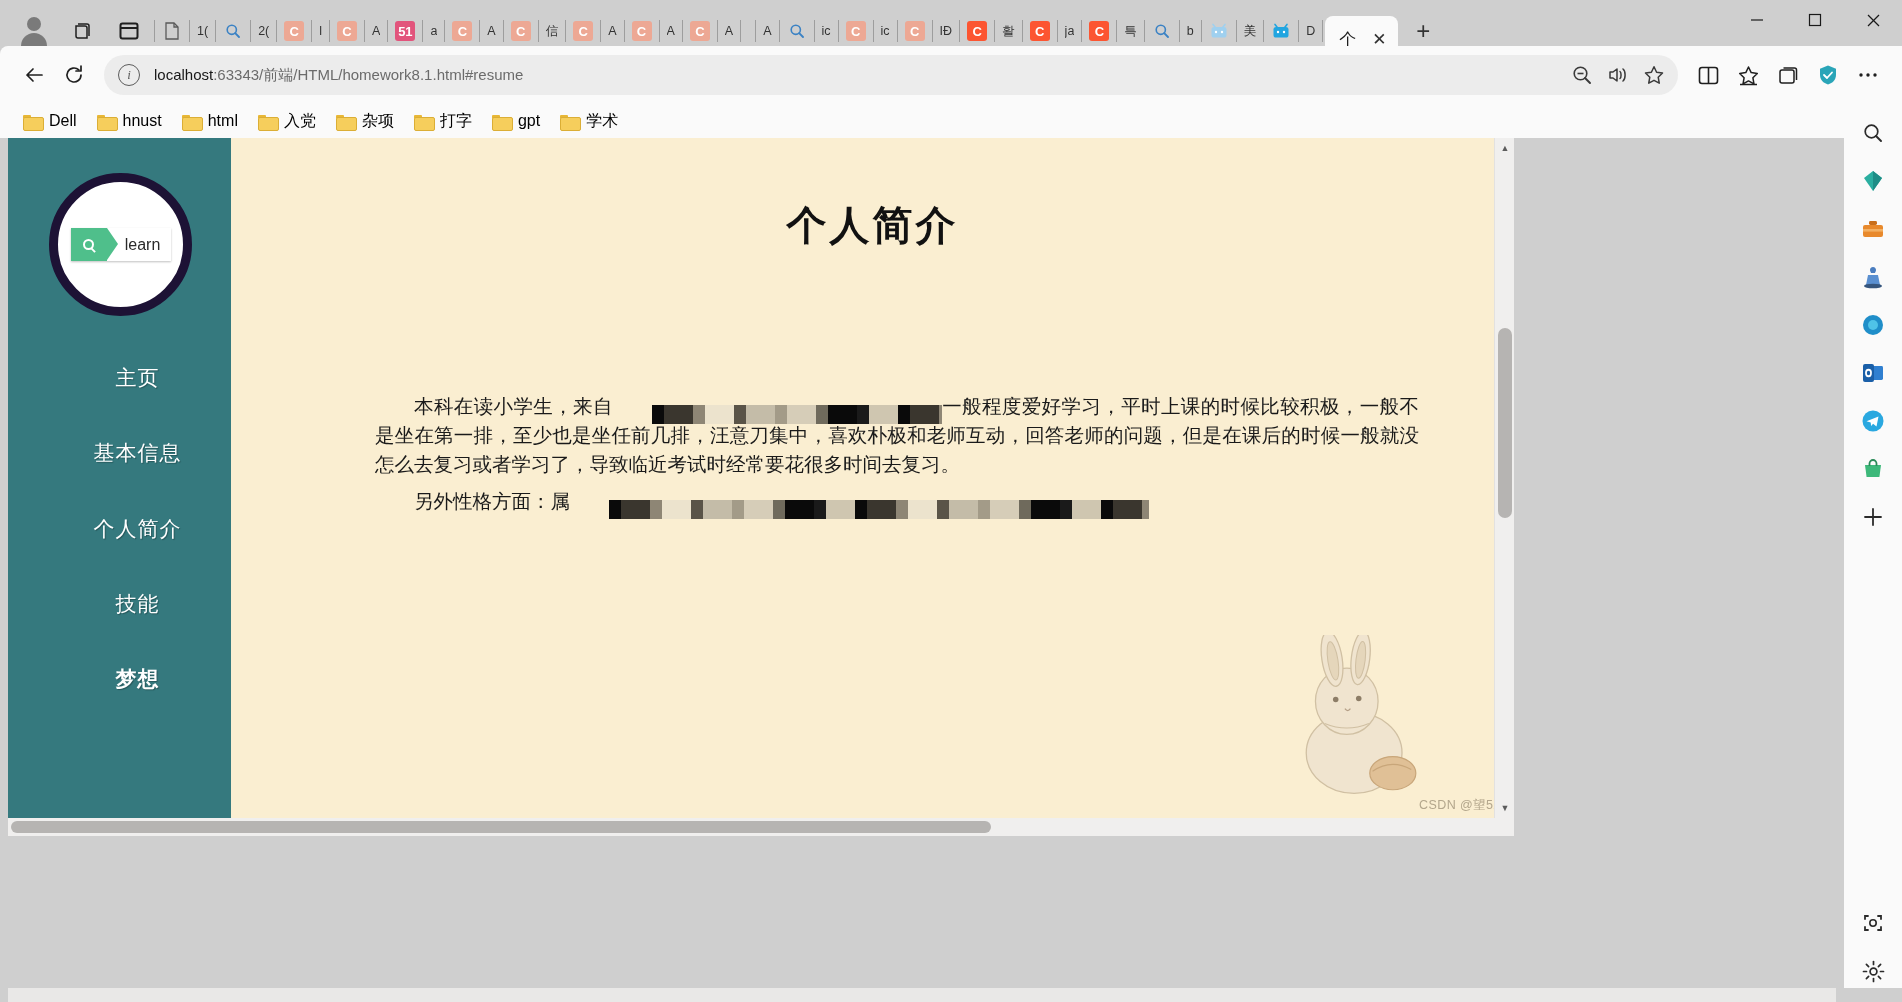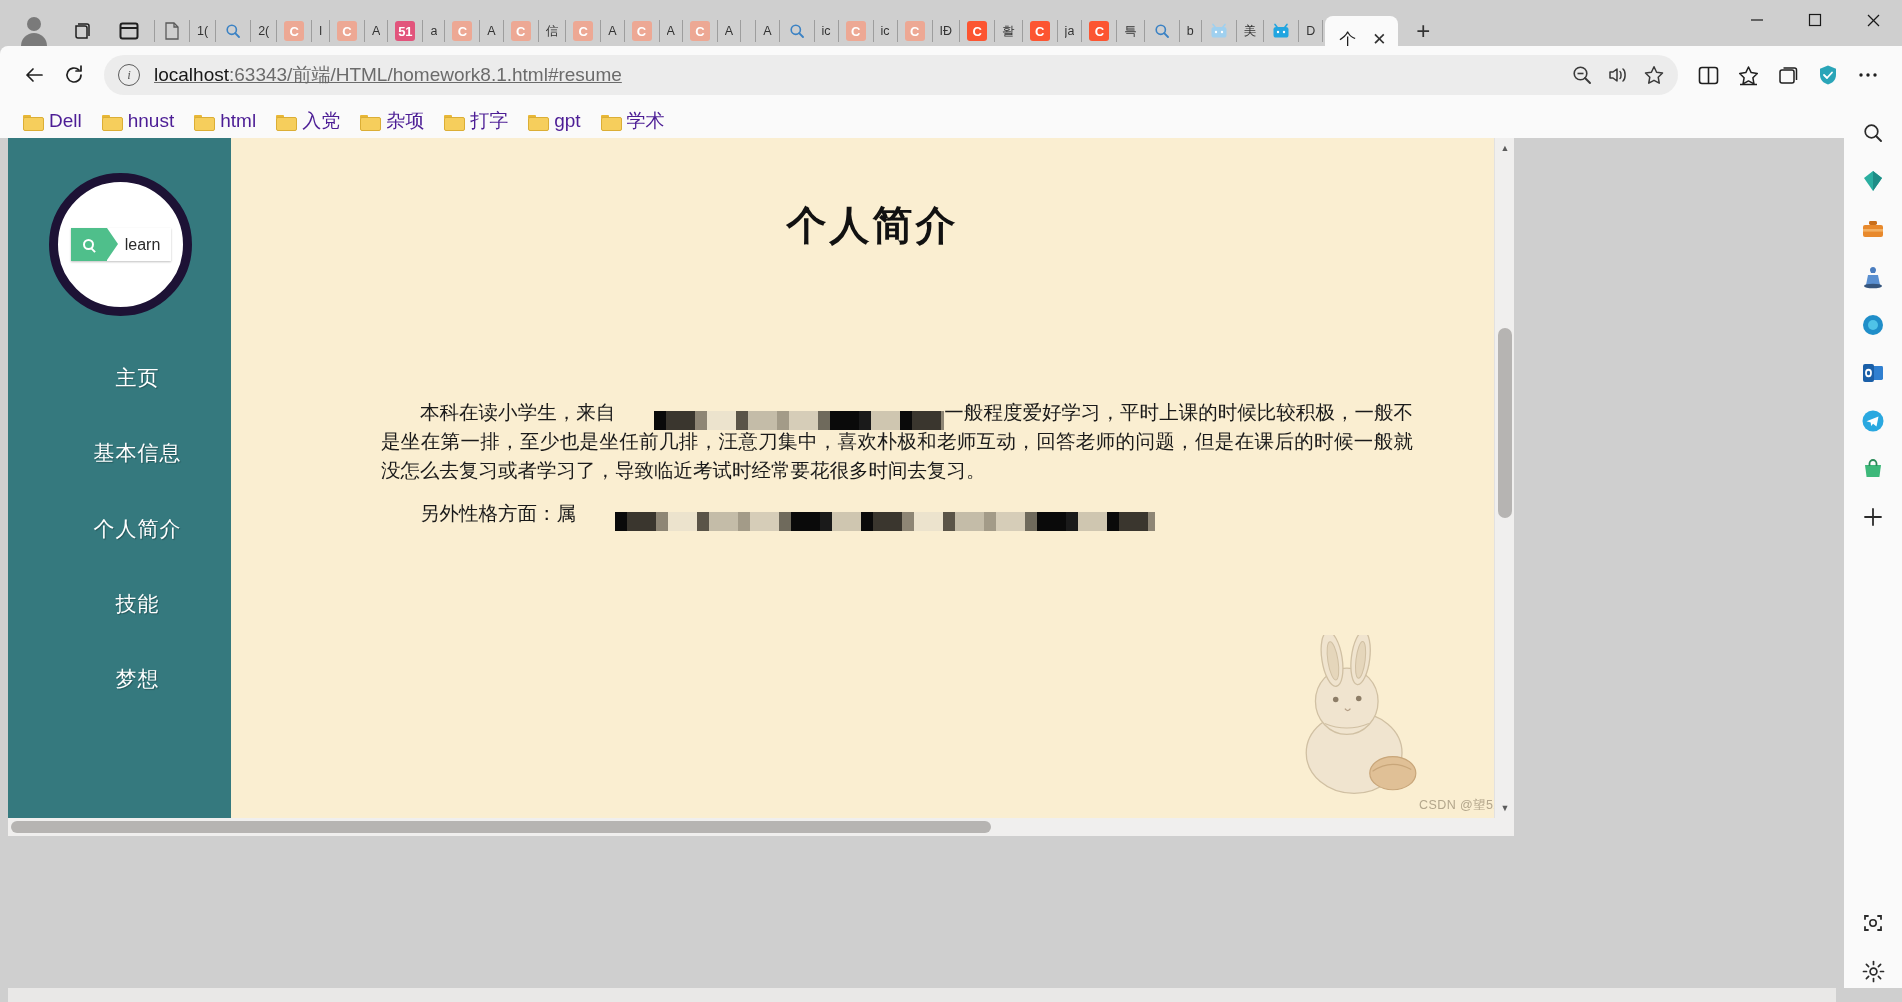--- a/index.html
+++ b/index.html
@@ -92,21 +92,21 @@
   #omnibox {
     flex: 1 1 auto; height: 40px; margin: 0 10px; background: #ececec;
     border-radius: 20px; display: flex; align-items: center; padding: 0 6px 0 14px;
   }
   #omnibox .info-ic {
     width: 22px; height: 22px; border: 1.6px solid #5c5c5c; border-radius: 50%;
     display: flex; align-items: center; justify-content: center;
     font-size: 13px; font-style: italic; color: #5c5c5c; font-family: "Liberation Serif", serif;
     flex: 0 0 auto; margin-right: 14px;
   }
-  #url-text { font-size: 19px; color: #6b6b6b; white-space: nowrap; overflow: hidden; flex: 1 1 auto; text-decoration: underline; }
+  #url-text { font-size: 15px; color: #6b6b6b; white-space: nowrap; overflow: hidden; flex: 1 1 auto; }
   #url-text b { color: #171717; font-weight: 400; }
   .omni-btn { width: 36px; height: 36px; display: flex; align-items: center; justify-content: center;
               color: #333; border-radius: 50%; flex: 0 0 auto; }
 
   
   #bookmarks {
     position: absolute; left: 0; top: 104px; width: 1902px; height: 34px;
     background: #fafafa; display: flex; align-items: center; padding-left: 14px; gap: 2px;
   }
   .bm { display: flex; align-items: center; gap: 7px; padding: 4px 9px; border-radius: 5px; }
@@ -114,21 +114,21 @@
     width: 19px; height: 15px; position: relative; flex: 0 0 auto;
   }
   .bm .folder:before {
     content: ""; position: absolute; left: 0; top: 1px; width: 8px; height: 3px;
     background: #e8b736; border-radius: 1px 1px 0 0;
   }
   .bm .folder:after {
     content: ""; position: absolute; left: 0; top: 3px; width: 19px; height: 12px;
     background: #f6ce5c; border: 1px solid #dbae35; border-radius: 2px;
   }
-  .bm .bmlabel { font-size: 19px; color: #4c1d95; white-space: nowrap; }
+  .bm .bmlabel { font-size: 16px; color: #000000; white-space: nowrap; }
 
   
   #viewport {
     position: absolute; left: 8px; top: 138px; width: 1506px; height: 680px;
     background: #faeed1; overflow: hidden;
   }
 
   
   #sidenav {
     position: absolute; left: 0; top: 0; width: 223px; height: 680px;
@@ -172,21 +172,21 @@
   #content { position: absolute; left: 223px; top: 0; width: 1283px; height: 680px; }
   #page-title {
     position: absolute; left: 0; top: 60px; width: 1283px; text-align: center;
     font-size: 40px; font-weight: bold; color: #111;
     letter-spacing: 3px;
   }
   #body-text {
     position: absolute; left: 136px; top: 246px; width: 1060px;
     font-size: 19.5px; line-height: 29px; color: #1a1a1a; text-align: justify;
   }
-  #body-text p { margin: 14px; text-indent: 2em; }
+  #body-text p { margin: 8px; text-indent: 2em; }
   .redact { display: inline-block; vertical-align: middle; height: 19px; margin: 0 0 0 0; }
   .rb { display: inline-block; height: 19px; vertical-align: middle; }
 
   
   #rabbit {
     position: absolute; right: 60px; bottom: 8px; width: 185px; height: 175px; opacity: .85;
   }
   #watermark {
     position: absolute; right: 6px; bottom: 4px;
     font-size: 12.5px; color: #b3a68c; letter-spacing: .4px;
@@ -594,21 +594,21 @@
               <span class="mag"></span>
             </span>
           <span class="tag-text">learn</span>
         </div>
       </div>
       <div id="navitems-host">
           <div class="navitem" style="top: 226px;"><span>主页</span></div>
           <div class="navitem" style="top: 301px;"><span>基本信息</span></div>
           <div class="navitem" style="top: 377px;"><span>个人简介</span></div>
           <div class="navitem" style="top: 452px;"><span>技能</span></div>
-          <div class="navitem" style="top: 527px;"><span>梦想</span></div>
+          <div class="navitem" style="top: 527px; font-weight: bold;"><span>梦想</span></div>
         </div>
     </div>
 
     <div id="content">
       <div id="page-title">个人简介</div>
       <div id="body-text">
           <p><span>本科在读小学生，来自</span><span class="redact"><span class="rb" style="width: 12px; background: rgb(10, 10, 10);"></span><span class="rb" style="width: 29px; background: rgb(58, 54, 46);"></span><span class="rb" style="width: 12px; background: rgb(142, 134, 117);"></span><span class="rb" style="width: 29px; background: rgb(236, 227, 205);"></span><span class="rb" style="width: 12px; background: rgb(90, 84, 72);"></span><span class="rb" style="width: 29px; background: rgb(196, 188, 168);"></span><span class="rb" style="width: 12px; background: rgb(163, 155, 136);"></span><span class="rb" style="width: 29px; background: rgb(214, 205, 184);"></span><span class="rb" style="width: 12px; background: rgb(111, 106, 92);"></span><span class="rb" style="width: 29px; background: rgb(10, 10, 10);"></span><span class="rb" style="width: 12px; background: rgb(26, 26, 26);"></span><span class="rb" style="width: 29px; background: rgb(207, 198, 176);"></span><span class="rb" style="width: 12px; background: rgb(10, 10, 10);"></span><span class="rb" style="width: 29px; background: rgb(58, 54, 46);"></span><span class="rb" style="width: 3px; background: rgb(142, 134, 117);"></span></span><span>一般程度爱好学习，平时上课的时候比较积极，一般不是坐在第一排，至少也是坐任前几排，汪意刀集中，喜欢朴极和老师互动，回答老师的问题，但是在课后的时候一般就没怎么去复习或者学习了，导致临近考试时经常要花很多时间去复习。</span></p>
           <p><span>另外性格方面：属</span><span class="redact"><span class="rb" style="width: 12px; background: rgb(10, 10, 10);"></span><span class="rb" style="width: 29px; background: rgb(58, 54, 46);"></span><span class="rb" style="width: 12px; background: rgb(142, 134, 117);"></span><span class="rb" style="width: 29px; background: rgb(236, 227, 205);"></span><span class="rb" style="width: 12px; background: rgb(90, 84, 72);"></span><span class="rb" style="width: 29px; background: rgb(196, 188, 168);"></span><span class="rb" style="width: 12px; background: rgb(163, 155, 136);"></span><span class="rb" style="width: 29px; background: rgb(214, 205, 184);"></span><span class="rb" style="width: 12px; background: rgb(111, 106, 92);"></span><span class="rb" style="width: 29px; background: rgb(10, 10, 10);"></span><span class="rb" style="width: 12px; background: rgb(26, 26, 26);"></span><span class="rb" style="width: 29px; background: rgb(207, 198, 176);"></span><span class="rb" style="width: 12px; background: rgb(10, 10, 10);"></span><span class="rb" style="width: 29px; background: rgb(58, 54, 46);"></span><span class="rb" style="width: 12px; background: rgb(142, 134, 117);"></span><span class="rb" style="width: 29px; background: rgb(236, 227, 205);"></span><span class="rb" style="width: 12px; background: rgb(90, 84, 72);"></span><span class="rb" style="width: 29px; background: rgb(196, 188, 168);"></span><span class="rb" style="width: 12px; background: rgb(163, 155, 136);"></span><span class="rb" style="width: 29px; background: rgb(214, 205, 184);"></span><span class="rb" style="width: 12px; background: rgb(111, 106, 92);"></span><span class="rb" style="width: 29px; background: rgb(10, 10, 10);"></span><span class="rb" style="width: 12px; background: rgb(26, 26, 26);"></span><span class="rb" style="width: 29px; background: rgb(207, 198, 176);"></span><span class="rb" style="width: 12px; background: rgb(10, 10, 10);"></span><span class="rb" style="width: 29px; background: rgb(58, 54, 46);"></span><span class="rb" style="width: 7px; background: rgb(142, 134, 117);"></span></span></p>
         </div>
 

